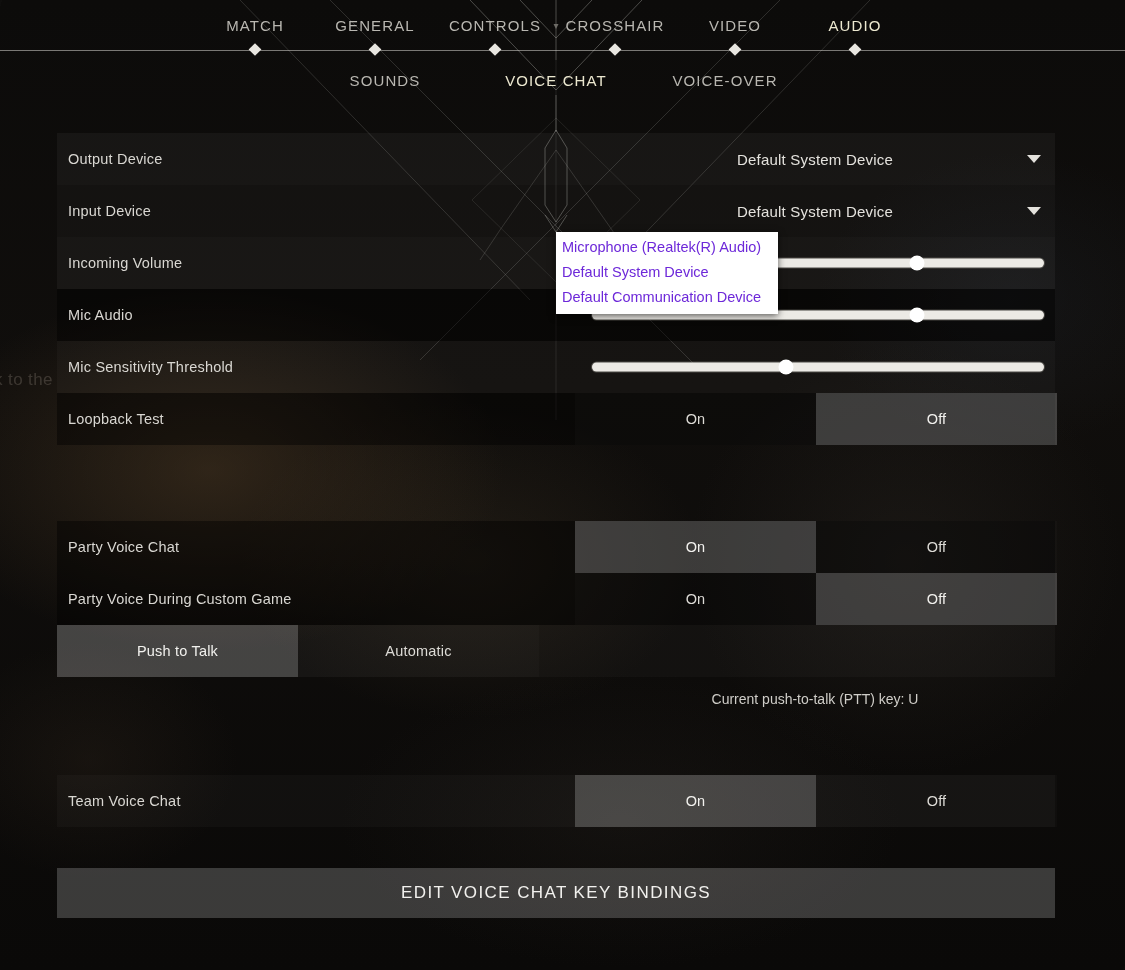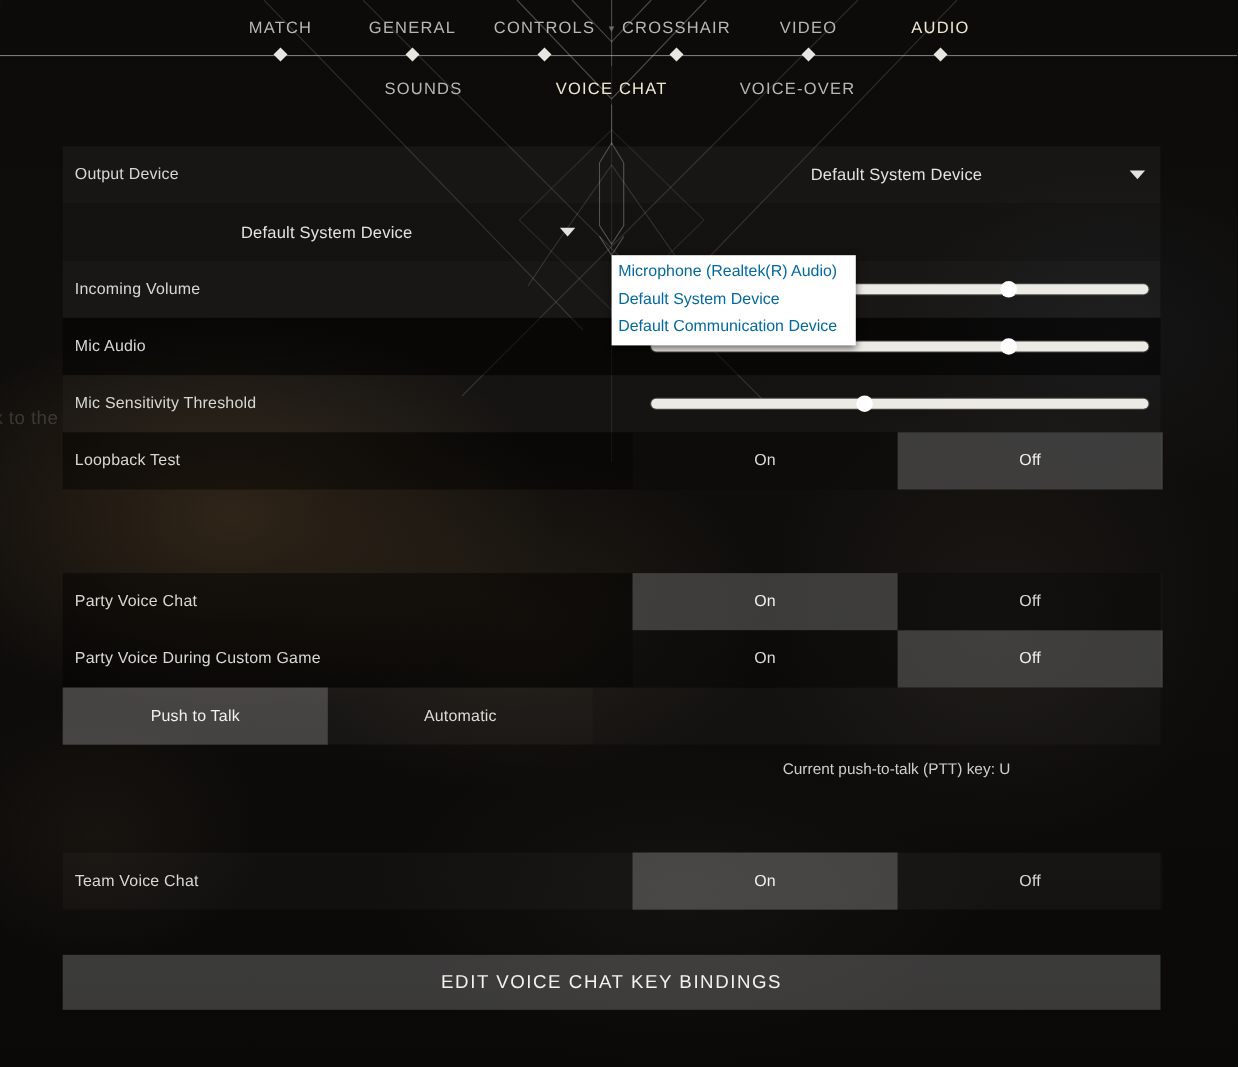--- a/index.html
+++ b/index.html
@@ -178,21 +178,21 @@
   .dropdown-popup {
     position: absolute; left: 556px; top: 232px;
     width: 222px;
     background: #ffffff;
     padding: 3px 0 4px 0;
     z-index: 40;
     box-shadow: 0 2px 7px rgba(0,0,0,0.6);
   }
   .dropdown-option {
     padding: 1px 5px 1px 6px;
-    font-size: 14.5px; color: #0369a1;
+    font-size: 14.5px; color: #6d28d9;
     white-space: nowrap; line-height: 23px;
   }
 </style>
 </head>
 <body>
 
 <div id="root">
 
   <div class="bg-art"></div>
   <div class="bg-faint-text">k to the</div>
@@ -256,20 +256,21 @@
       <div class="row-label">Output Device</div>
       <div class="row-control">
         <div class="select">
           <span>Default System Device</span>
           <span class="caret"></span>
         </div>
       </div>
     </div>
 
     <div class="row tint-c">
+      <div class="row-label">Input Device</div>
       <div class="row-control">
         <div class="select">
           <span>Default System Device</span>
           <span class="caret"></span>
         </div>
       </div>
     </div>
 
     <div class="row tint-a">
       <div class="row-label">Incoming Volume</div>

